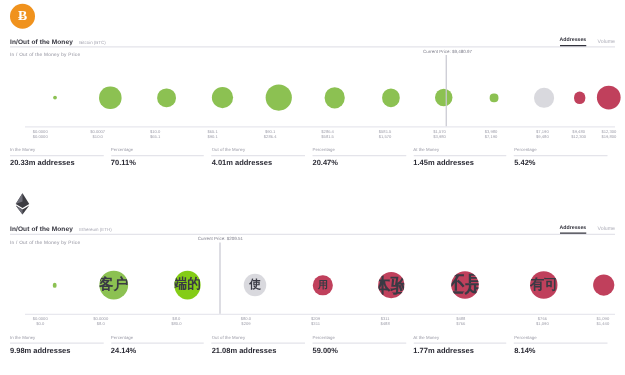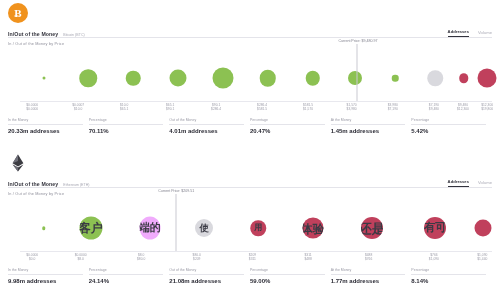--- a/index.html
+++ b/index.html
@@ -233,34 +233,34 @@
           </div>
         </div>
         <div class="axis-note">In / Out of the Money by Price</div>
         <div class="plot">
           <div class="baseline"></div>
           <div class="bubbles">
             <div class="bub" style="left: 5%; top: 55%; width: 3.5px; height: 3.5px; background: rgb(140, 193, 82);"></div>
             <div class="bub" style="left: 15%; top: 55%; width: 23px; height: 23px; background: rgb(140, 193, 82);">
               <span class="bub-glyph" style="font-size: 11.96px;">客户</span>
             </div>
-            <div class="bub" style="left: 27.5%; top: 55%; width: 21px; height: 23px; background: #f0abfc;">
+            <div class="bub" style="left: 27.5%; top: 55%; width: 21px; height: 23px; background: #84cc16;">
               <span class="bub-glyph" style="font-size: 10.92px;">端的</span>
             </div>
             <div class="bub" style="left: 39%; top: 55%; width: 18px; height: 18px; background: rgb(217, 217, 222);">
               <span class="bub-glyph" style="font-size: 9.36px;">使</span>
             </div>
             <div class="bub" style="left: 50.5%; top: 55%; width: 15.5px; height: 15.5px; background: rgb(192, 64, 92);">
               <span class="bub-glyph" style="font-size: 8.06px;">用</span>
             </div>
             <div class="bub" style="left: 62%; top: 55%; width: 21px; height: 21px; background: rgb(192, 64, 92);">
-              <span class="bub-glyph" style="font-size: 12px;">体验</span>
+              <span class="bub-glyph" style="font-size: 16px;">体验</span>
             </div>
             <div class="bub" style="left: 74.5%; top: 55%; width: 22px; height: 22px; background: rgb(192, 64, 92);">
-              <span class="bub-glyph" style="font-size: 13px;">还是</span>
+              <span class="bub-glyph" style="font-size: 17px;">还是</span>
             </div>
             <div class="bub" style="left: 88%; top: 55%; width: 22px; height: 22px; background: rgb(192, 64, 92);">
               <span class="bub-glyph" style="font-size: 11.44px;">有可</span>
             </div>
             <div class="bub" style="left: 98%; top: 55%; width: 17px; height: 17px; background: rgb(192, 64, 92);"></div>
           </div>
           <div class="marker" style="left: 33%;">
             <div class="marker-label">Current Price: $209.51</div>
           </div>
         </div>

